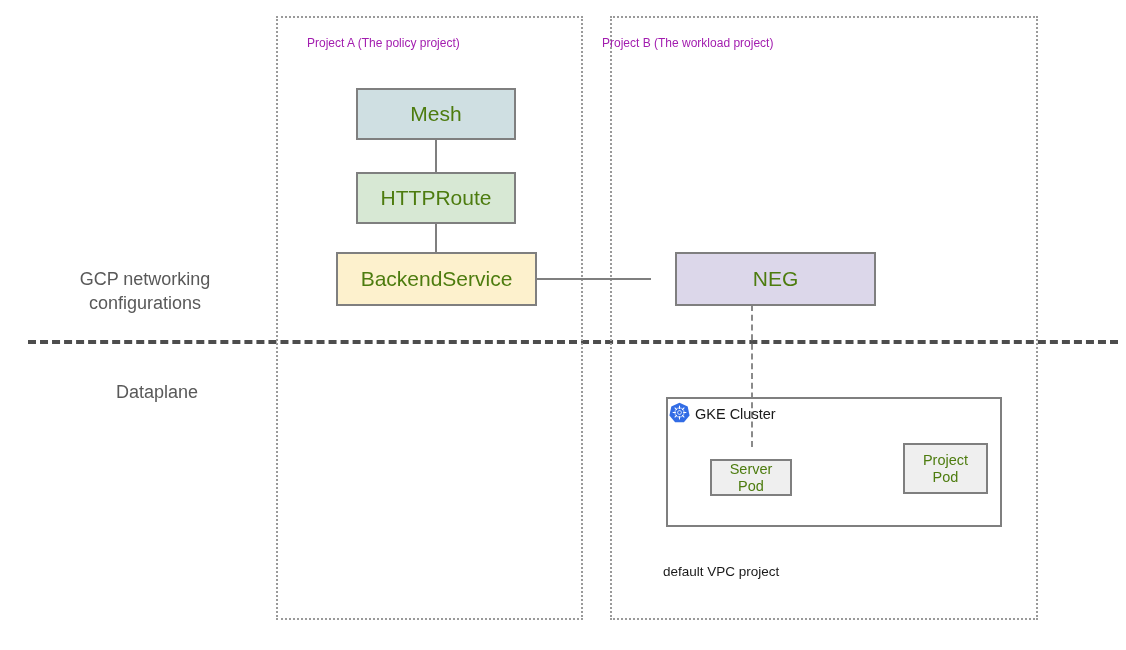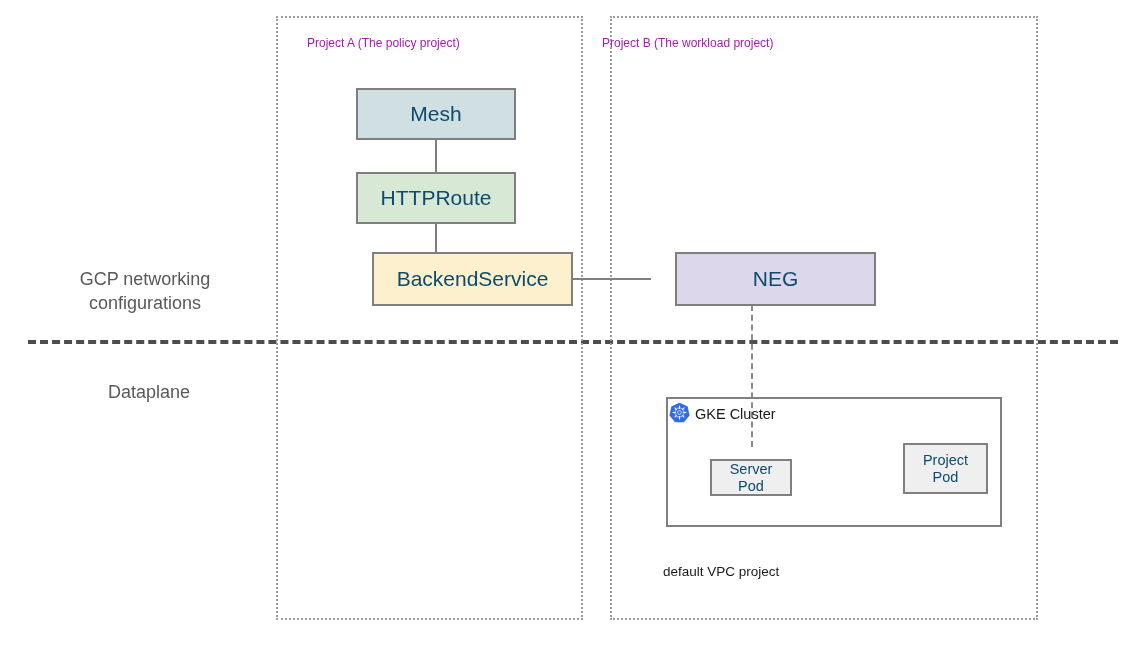--- a/index.html
+++ b/index.html
@@ -36,21 +36,21 @@
 
   
   .node {
     position: absolute;
     box-sizing: border-box;
     border: 2px solid #7f7f7f;
     display: flex;
     align-items: center;
     justify-content: center;
     text-align: center;
-    color: #0c4a6e;
+    color: #4d7c0f;
     line-height: 1.15;
   }
   .node-mesh       { background: #cfdfe2; font-size: 21px; }
   .node-httproute  { background: #d7e8d4; font-size: 21px; }
   .node-backend    { background: #fdf1cd; font-size: 21px; }
   .node-neg        { background: #dcd7ea; font-size: 21px; margin-left: 24px; }
   .node-pod        { background: #efefef; font-size: 14.5px; }
 
   
   .cluster-box {
@@ -112,38 +112,38 @@
 </head>
 <body>
 
 <div id="canvas">
 
   <div class="plane-label" style="left:20px; top:268px; width:250px;">GCP networking
 configurations</div>
 
   <div class="plane-divider" style="left:28px; top:340px; width:1090px;"></div>
 
-  <div class="plane-label" style="left:24px; top:381px; width:250px;">Dataplane</div>
+  <div class="plane-label" style="left:32px; top:381px; width:250px;">Dataplane</div>
 
   <div class="project-box" style="left:276px; top:16px; width:307px; height:604px;"></div>
   <div class="project-label" style="left:307px; top:37px;">Project A (The policy project)</div>
 
   <div class="project-box" style="left:610px; top:16px; width:428px; height:604px;"></div>
   <div class="project-label" style="left:602px; top:37px;">Project B (The workload project)</div>
 
   <div class="conn-v" style="left:435px; top:139px; height:34px;"></div>
   <div class="conn-v" style="left:435px; top:223px; height:30px;"></div>
   <div class="conn-h" style="left:536px; top:278px; width:115px;"></div>
   <div class="conn-v-dashed" style="left:751px; top:305px; height:142px;"></div>
 
   <div class="node node-mesh" style="left:356px; top:88px; width:160px; height:52px;">Mesh</div>
 
   <div class="node node-httproute" style="left:356px; top:172px; width:160px; height:52px;">HTTPRoute</div>
 
-  <div class="node node-backend" style="left:336px; top:252px; width:201px; height:54px;margin-left:36px;">BackendService</div>
+  <div class="node node-backend" style="left:336px; top:252px; width:201px; height:54px;">BackendService</div>
 
   <div class="node node-neg" style="left:651px; top:252px; width:201px; height:54px;">NEG</div>
 
   <div class="cluster-box" style="left:666px; top:397px; width:336px; height:130px;"></div>
 
   <div class="cluster-title" style="left:669px; top:402px;">
     <span class="k8s-icon">
       <svg width="21" height="21" viewBox="0 0 100 100" aria-hidden="true">
         <polygon points="50,3 89,22 98,64 71,97 29,97 2,64 11,22" fill="#326ce5"></polygon>
         <g fill="#ffffff">

